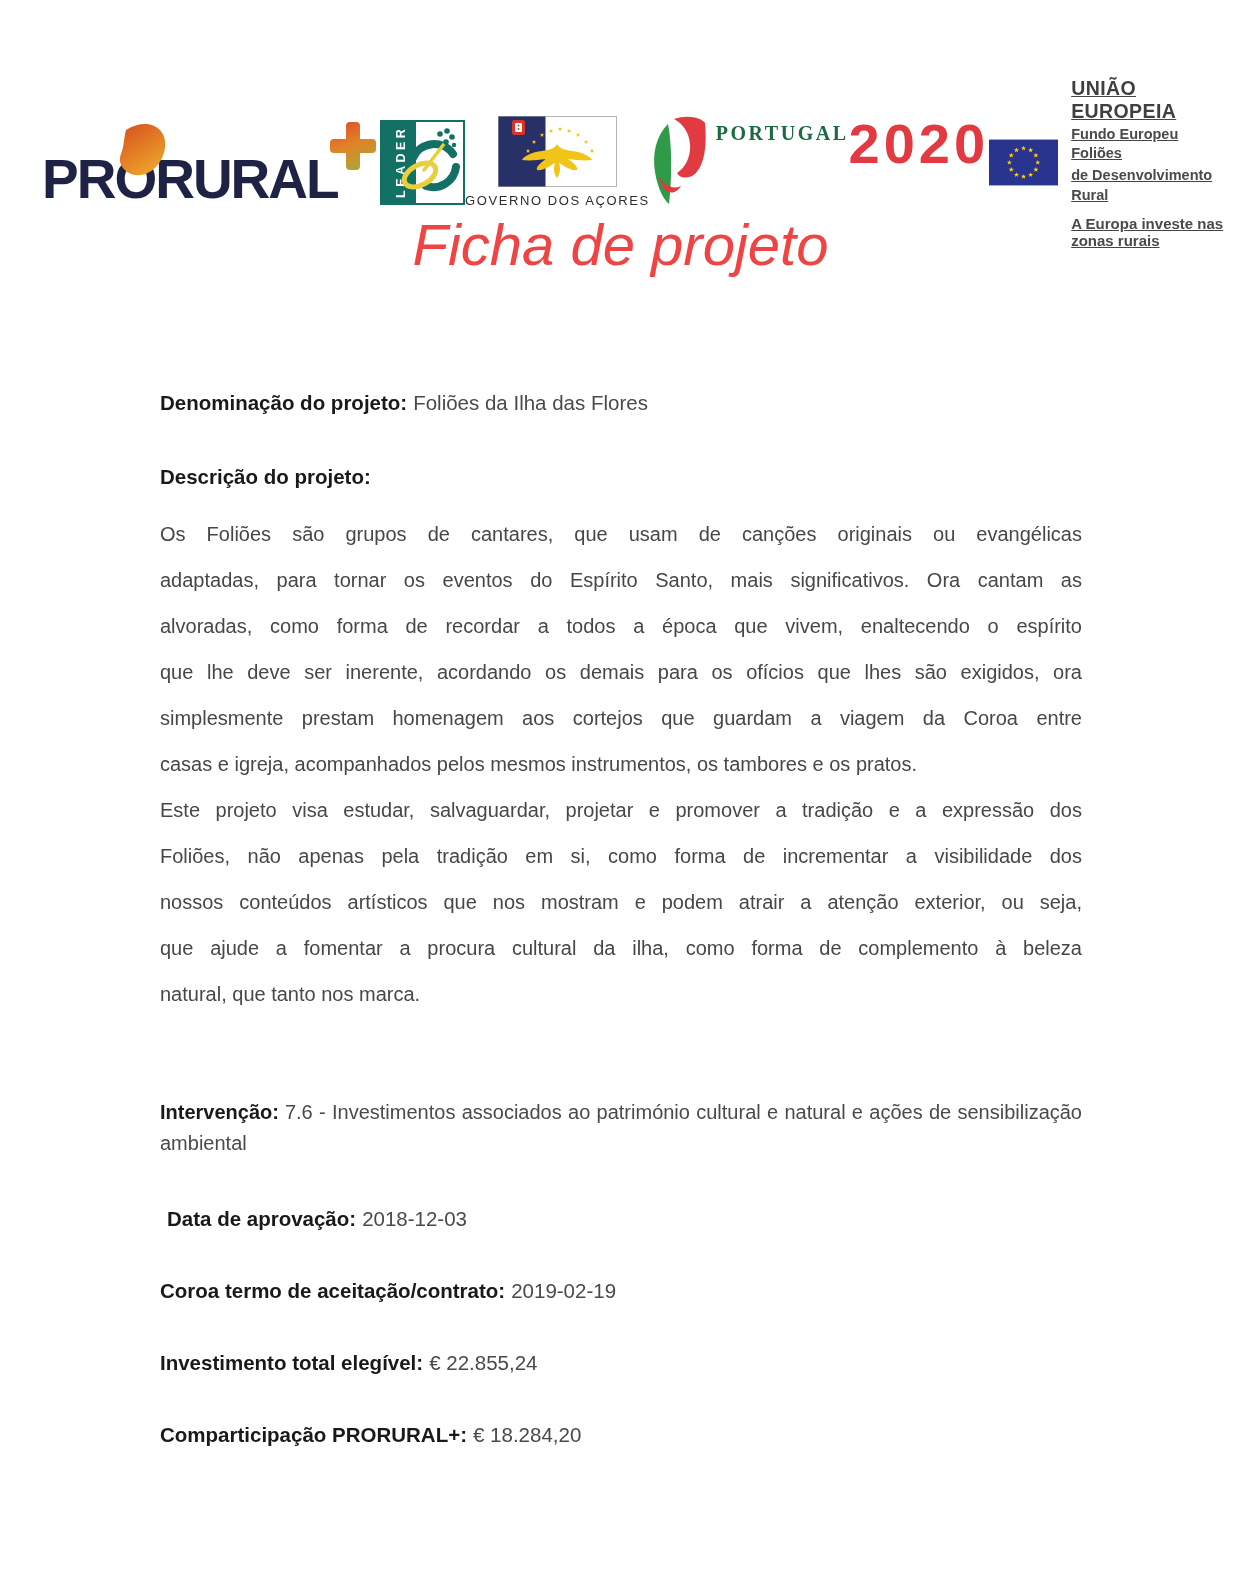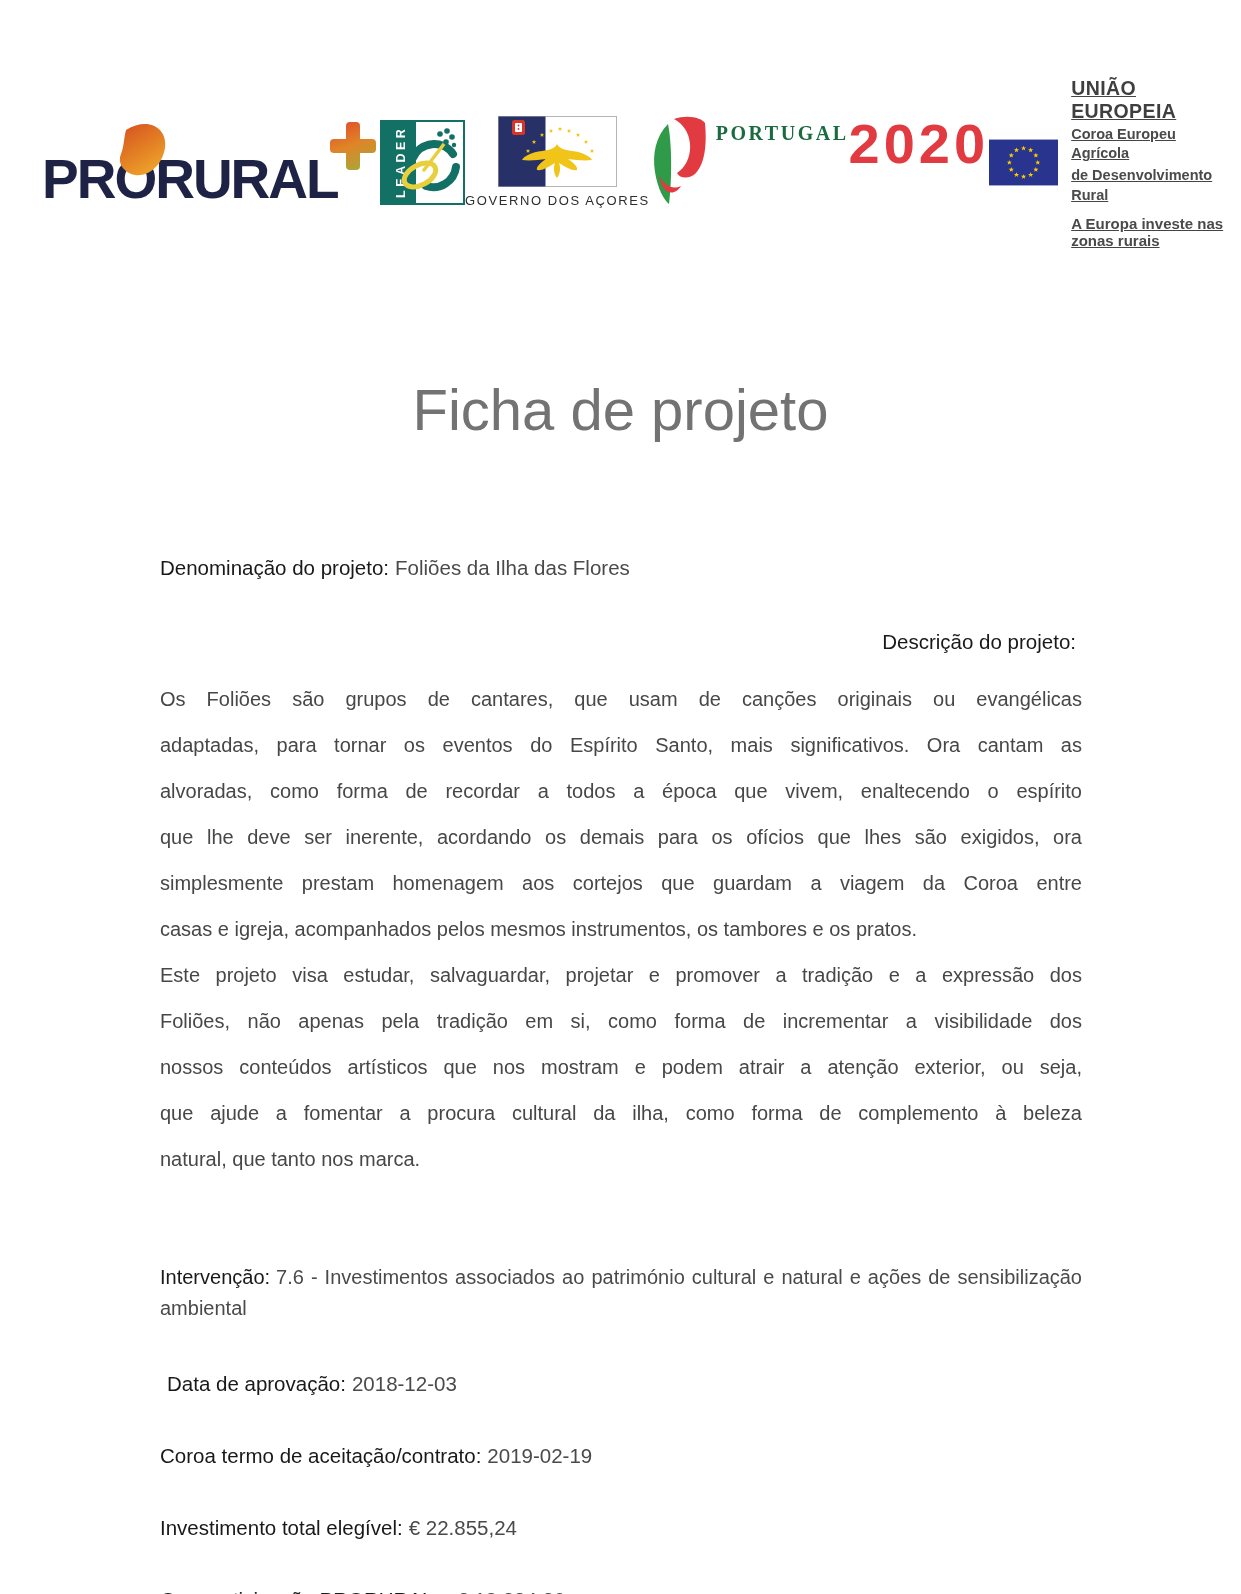--- a/index.html
+++ b/index.html
@@ -44,31 +44,31 @@
   }
 
   .eu{display:flex;align-items:center;text-decoration:underline;}
   .eu-txt{margin-left:13px;padding-top:2px;}
   .eu-title{font-size:19.5px;font-weight:bold;color:#3f3f3f;letter-spacing:0.4px;}
   .eu-sub{font-size:14.5px;font-weight:bold;color:#4a4a4a;line-height:1.35;margin-top:2px;}
   .eu-tag{font-size:15px;font-weight:bold;color:#4a4a4a;margin-top:10px;}
 
   
   .doc-title{
-    margin-top:165px;
     text-align:center;
     font-size:58px;
-    color:#737373;
+    color:#ef4444;
     line-height:1.15;
+    font-style:italic;
   }
   .content{padding:0 159px 0 160px;}
   .field{font-size:20.5px;color:#4a4a4a;}
-  .field .lbl{font-weight:normal;color:#191919;margin-right:6px;}
+  .field .lbl{font-weight:bold;color:#191919;margin-right:6px;}
   .f-denominacao{margin-top:112px;}
-  .f-descricao{margin-top:50px;text-align:right;}
+  .f-descricao{margin-top:50px;}
   .desc{
     margin-top:22px;
     font-size:20px;color:#474747;
   }
   .jline{
     width:922px;height:46px;line-height:46px;
     text-align:justify;text-align-last:justify;
     white-space:nowrap;overflow:visible;
   }
   .jline.last{text-align-last:left;}
@@ -188,21 +188,21 @@
           <use href="#eu-star" transform="translate(53.5,57.5)"></use>
           <use href="#eu-star" transform="translate(42.5,54.55)"></use>
           <use href="#eu-star" transform="translate(34.45,46.5)"></use>
           <use href="#eu-star" transform="translate(31.5,35.5)"></use>
           <use href="#eu-star" transform="translate(34.45,24.5)"></use>
           <use href="#eu-star" transform="translate(42.5,16.45)"></use>
         </g>
       </svg>
       <div class="eu-txt">
         <div class="eu-title">UNIÃO EUROPEIA</div>
-        <div class="eu-sub">Coroa Europeu Agrícola</div>
+        <div class="eu-sub">Fundo Europeu Foliões</div>
         <div class="eu-sub">de Desenvolvimento Rural</div>
         <div class="eu-tag">A Europa investe nas zonas rurais</div>
       </div>
     </div>
   </div>
 
   <div class="doc-title">Ficha de projeto</div>
 
   <div class="content">
 

